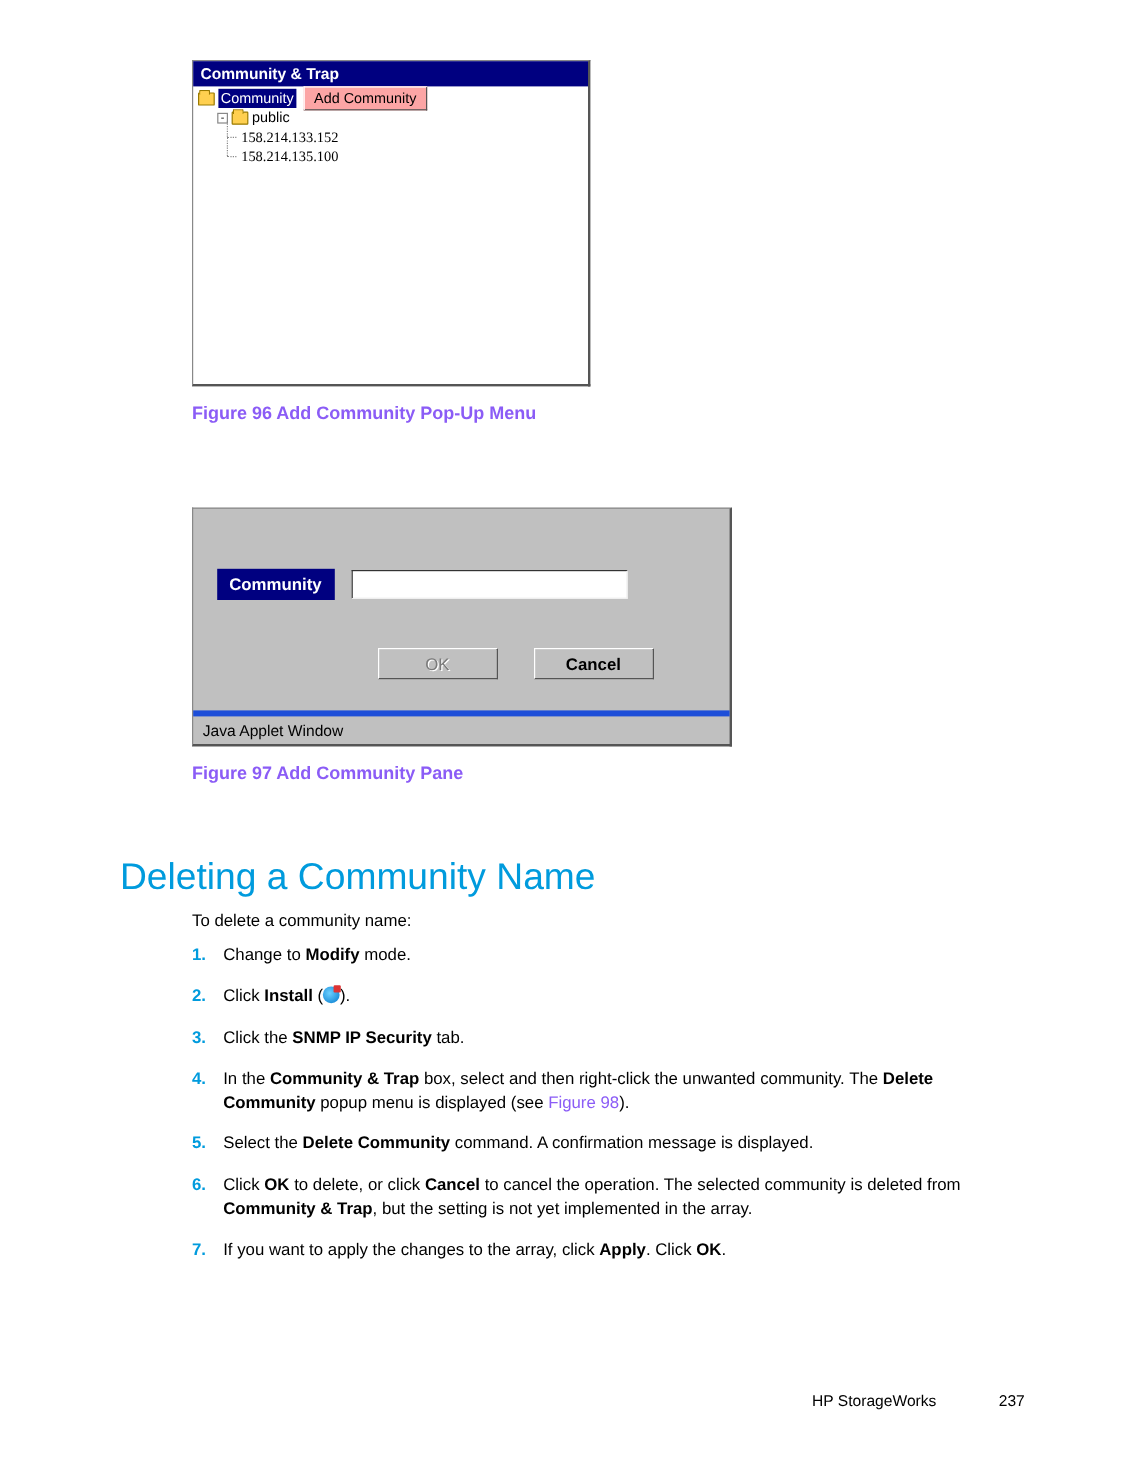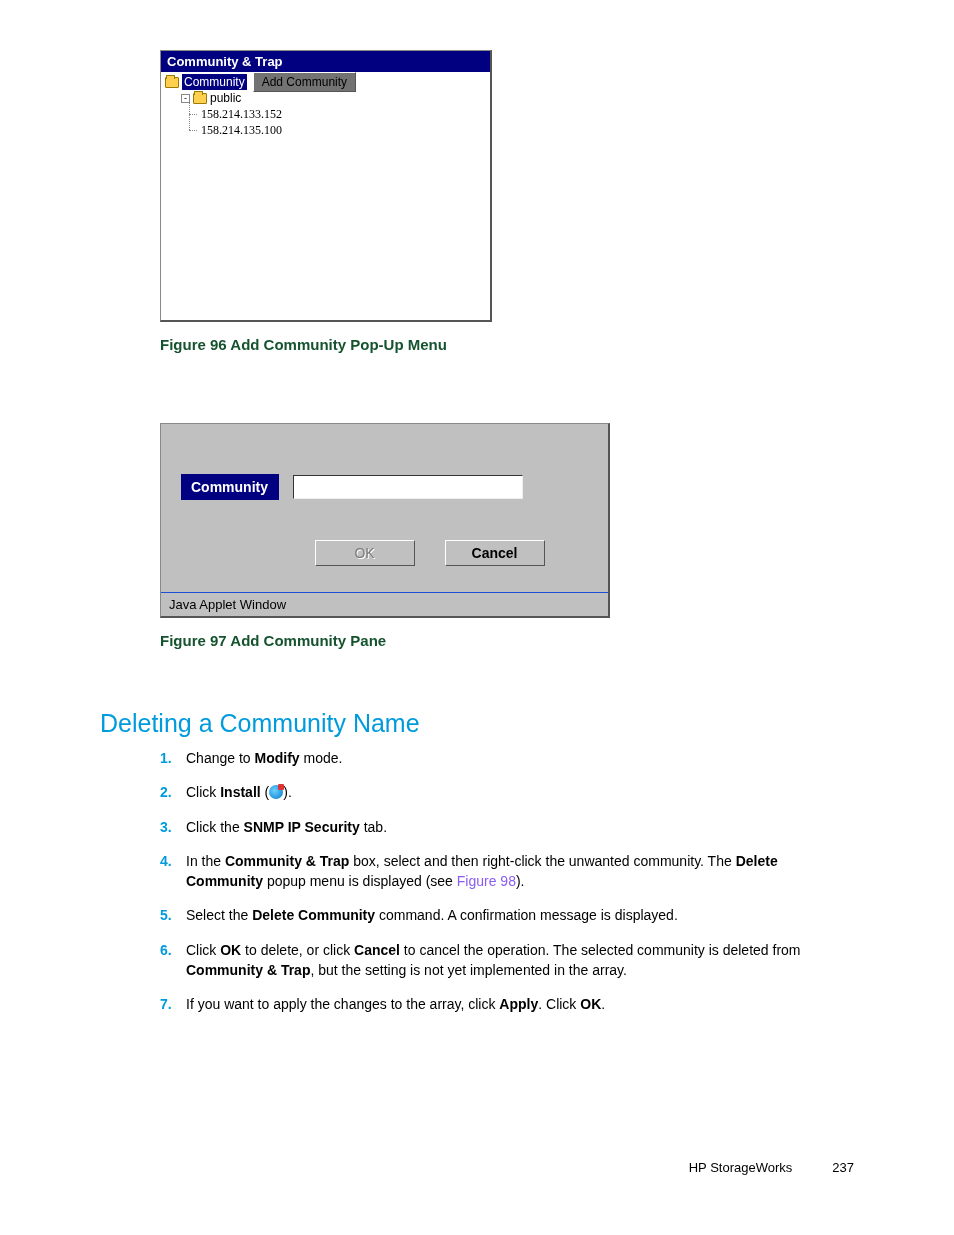--- a/index.html
+++ b/index.html
@@ -52,21 +52,21 @@
     border: 1px solid #9a7a00;
     border-bottom: none;
     border-radius: 1px 1px 0 0;
   }
   .sel {
     background: #000080;
     color: #fff;
     padding: 0 2px;
   }
   .popup-item {
-    background: #737373;
+    background: #fca5a5;
     border: 1px solid #fff;
     border-right-color: #555;
     border-bottom-color: #555;
     font-size: 12px;
     padding: 1px 8px;
     margin-left: 6px;
   }
   .tree-child { padding-left: 16px; }
   .tree-ip { padding-left: 36px; position: relative; font-family: Liberation Serif, serif; }
   .tree-ip::before {
@@ -88,21 +88,21 @@
     border: 1px solid #888;
     display: inline-flex;
     align-items: center;
     justify-content: center;
     font-size: 9px;
     line-height: 7px;
     margin-right: 3px;
     background: #fff;
   }
   .fig-caption {
-    color: #14532d;
+    color: #8b5cf6;
     font-weight: bold;
     font-size: 15px;
     margin-top: 14px;
   }
   
   .fig97-panel {
     width: 450px;
     margin-top: 70px;
     background: #c0c0c0;
     border: 1px solid #888;
@@ -149,26 +149,26 @@
     border-bottom-color: #555;
     font-size: 14px;
     font-weight: bold;
     text-align: center;
     line-height: 24px;
   }
   .old-btn.disabled { color: #7a7a7a; font-weight: normal; text-shadow: 1px 1px 0 #fff; }
   .fig97-status {
     font-size: 13px;
     padding: 4px 8px;
-    border-top: 1px solid #1d4ed8;
+    border-top: 5px solid #1d4ed8;
   }
   
   .section-h {
     color: #009bdd;
-    font-size: 25px;
+    font-size: 31px;
     font-weight: normal;
     margin-top: 60px;
     margin-bottom: 10px;
     margin-left: -60px;
   }
   .intro { margin-bottom: 10px; }
   ol.steps { list-style: none; counter-reset: step; }
   ol.steps > li {
     counter-increment: step;
     position: relative;
@@ -203,21 +203,21 @@
     width: 6px; height: 6px;
     background: #d33;
     border-radius: 1px;
   }
   .footer {
     position: absolute;
     bottom: 60px;
     right: 100px;
     font-size: 13px;
     display: flex;
-    gap: 40px;
+    gap: 52px;
   }
 </style>
 </head>
 <body>
 
 <div class="content">
 
   <div class="fig96-panel">
     <div class="fig96-title">Community &amp; Trap</div>
     <div class="fig96-body">
@@ -250,20 +250,21 @@
       <div class="fig97-btnrow">
         <div class="old-btn disabled">OK</div>
         <div class="old-btn">Cancel</div>
       </div>
     </div>
     <div class="fig97-status">Java Applet Window</div>
   </div>
   <div class="fig-caption">Figure 97 Add Community Pane</div>
 
   <h2 class="section-h">Deleting a Community Name</h2>
+  <p class="intro">To delete a community name:</p>
 
   <div class="steps-wrap">
     <ol class="steps">
       <li>
         <span>Change to </span><b>Modify</b><span> mode.</span>
       </li>
       <li>
         <span>Click </span><b>Install</b><span> (</span><span class="install-icon"></span><span>).</span>
       </li>
       <li>

